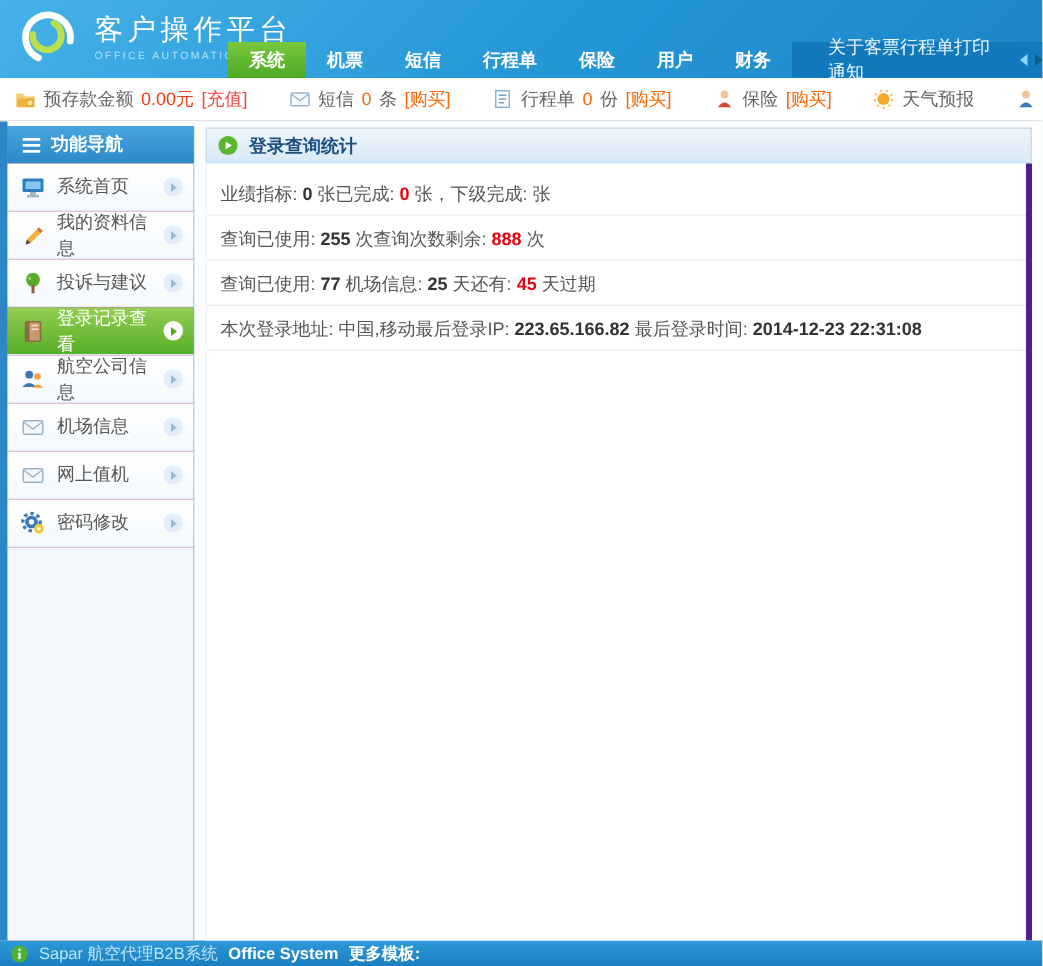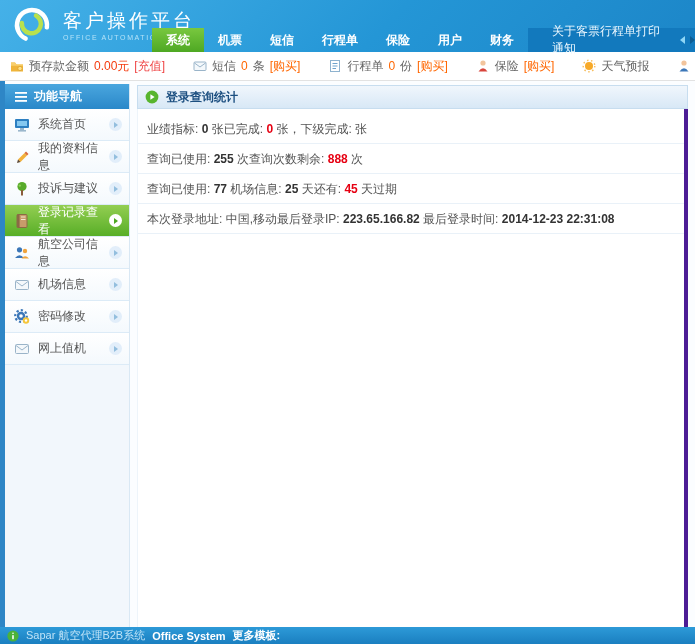--- a/index.html
+++ b/index.html
@@ -240,39 +240,39 @@
             <path d="M2 4.5 L8 9 L14 4.5" fill="none" stroke="#9ab4c9"></path>
           </svg>
       </span>
       <span class="lbl">机场信息</span>
       <span class="chev"></span>
     </div>
 
     <div class="sb-item">
       <span class="ico">
         <svg width="16" height="16" viewBox="0 0 16 16">
+            <rect x="1.5" y="3.5" width="13" height="9" rx="1" fill="#f4f8fb" stroke="#9ab4c9"></rect>
+            <path d="M2 4.5 L8 9 L14 4.5" fill="none" stroke="#9ab4c9"></path>
+          </svg>
+      </span>
+      <span class="lbl">网上值机</span>
+      <span class="chev"></span>
+    </div>
+
+    <div class="sb-item">
+      <span class="ico">
+        <svg width="16" height="16" viewBox="0 0 16 16">
             <circle cx="7" cy="7" r="5.8" fill="none" stroke="#3c77b8" stroke-width="2.2" stroke-dasharray="2.2 2.2"></circle>
             <circle cx="7" cy="7" r="4.2" fill="#3c77b8"></circle>
             <circle cx="7" cy="7" r="1.8" fill="#fff"></circle>
             <circle cx="12" cy="11.5" r="3.2" fill="#f5c63c"></circle>
             <circle cx="12" cy="11.5" r="1.2" fill="#fff"></circle>
           </svg>
       </span>
       <span class="lbl">密码修改</span>
-      <span class="chev"></span>
-    </div>
-
-    <div class="sb-item">
-      <span class="ico">
-        <svg width="16" height="16" viewBox="0 0 16 16">
-            <rect x="1.5" y="3.5" width="13" height="9" rx="1" fill="#f4f8fb" stroke="#9ab4c9"></rect>
-            <path d="M2 4.5 L8 9 L14 4.5" fill="none" stroke="#9ab4c9"></path>
-          </svg>
-      </span>
-      <span class="lbl">网上值机</span>
       <span class="chev"></span>
     </div>
 
     <div class="sb-filler"></div>
   </div>
 
   <div class="main">
     <div class="section-bar">
       <span class="ico">
         <svg width="14" height="14" viewBox="0 0 14 14">

